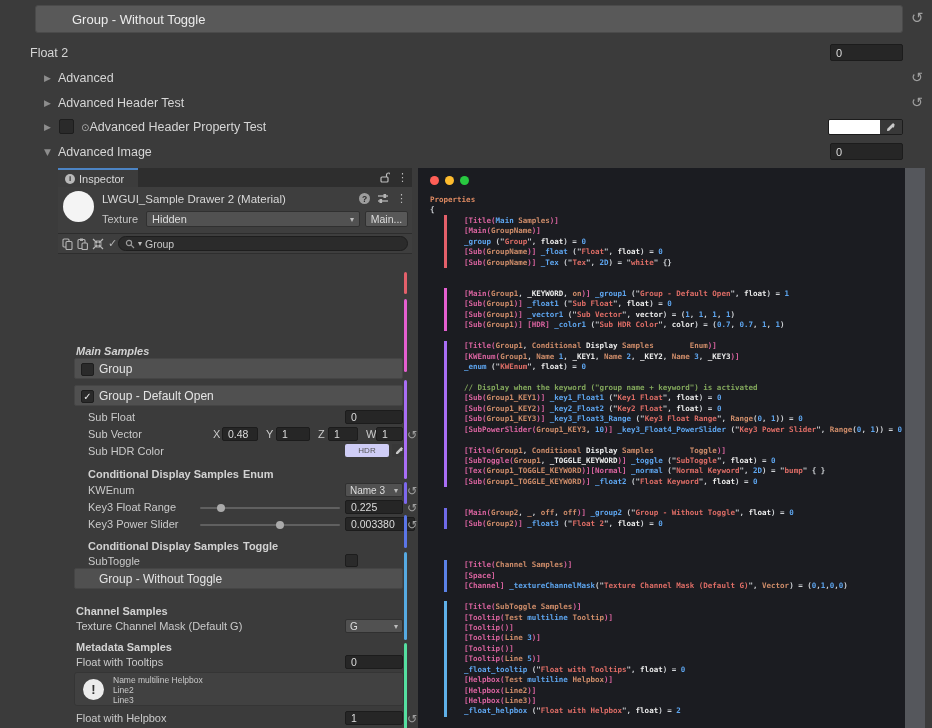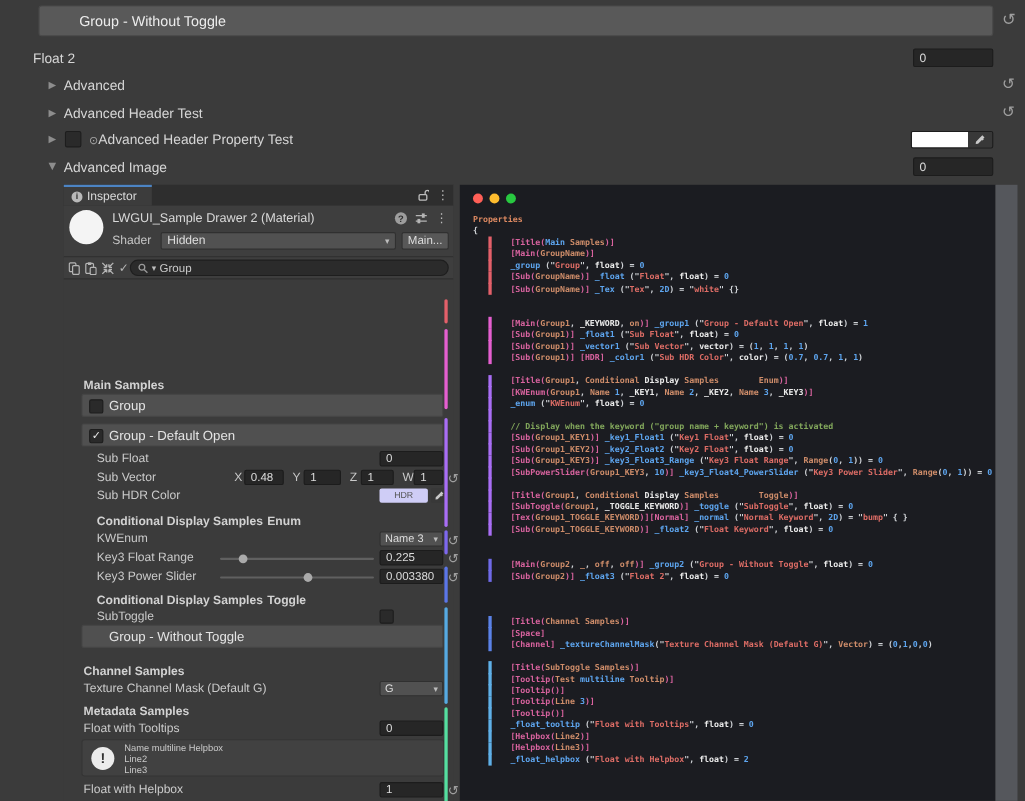--- a/index.html
+++ b/index.html
@@ -155,21 +155,21 @@
       <div class="head-icons">
         <i class="circ-ic" style="font-style:normal;">?</i>
         <svg width="12" height="11" viewBox="0 0 12 11">
           <line x1="1" y1="3" x2="11" y2="3" stroke="#b5b5b5" stroke-width="1.3"></line>
           <line x1="1" y1="8" x2="11" y2="8" stroke="#b5b5b5" stroke-width="1.3"></line>
           <rect x="6.5" y="1" width="2.6" height="4" fill="#b5b5b5"></rect>
           <rect x="2.5" y="6" width="2.6" height="4" fill="#b5b5b5"></rect>
         </svg>
         <span class="kebab">⋮</span>
       </div>
-      <span class="shader-lbl">Shader</span>
+      <span class="shader-lbl">Texture</span>
       <div class="shader-dd">
         <span>Hidden</span>
         <span class="caret">▾</span>
       </div>
       <div class="edit-btn">Main...</div>
     </div>
     <div class="insp-toolbar">
       <span class="tb-ic" style="left:3px;">
         <svg width="11" height="12" viewBox="0 0 11 12">
             <rect x="1" y="1" width="6" height="8" rx="1" fill="none" stroke="#b5b5b5" stroke-width="1.1"></rect>
@@ -198,21 +198,21 @@
         <svg width="10" height="10" viewBox="0 0 10 10">
           <circle cx="4" cy="4" r="2.6" fill="none" stroke="#9a9a9a" stroke-width="1.2"></circle>
           <line x1="6.2" y1="6.2" x2="9" y2="9" stroke="#9a9a9a" stroke-width="1.2"></line>
         </svg>
         <span class="caret">▾</span>
         <span>Group</span>
       </div>
     </div>
     <div class="rows" id="insp-rows">
         <div class="irow" style="top: 90px;">
-          <span class="ilabel ititle" style="left: 18px; top: 1px; position: absolute;">Main Samples</span>
+          <span class="ilabel ititle" style="left: 18px; top: 1px; position: absolute; font-style: italic;">Main Samples</span>
         </div>
         <div class="irow" style="top: 104px; height: 21px;">
           <div class="grpbar" style="top: 0px;">
             <span class="chk"></span>
             <span class="glabel">Group</span>
           </div>
         </div>
         <div class="irow" style="top: 131px; height: 21px;">
           <div class="grpbar" style="top: 0px;">
             <span class="chk">✓</span>
@@ -262,21 +262,21 @@
             <span class="handle" style="left: calc(15% - 4px);"></span>
           </div>
           <div class="field ifield" style="left: 287px; top: 0px; width: 58px; height: 14px; position: absolute; font-size: 10.5px;">0.225</div>
           <span class="undo">↺</span>
         </div>
         <div class="irow" style="top: 263px;">
           <span class="ilabel" style="left: 30px; top: 1px; position: absolute;">Key3 Power Slider</span>
           <div class="track" style="left: 142px; top: 7px; width: 140px; height: 2px; position: absolute;">
             <span class="handle" style="left: calc(57% - 4px);"></span>
           </div>
-          <div class="field ifield" style="left: 287px; top: 0px; width: 58px; height: 14px; position: absolute; font-size: 10.5px;">0.003380</div>
+          <div class="field ifield" style="left: 287px; top: 0px; width: 70px; height: 14px; position: absolute; font-size: 10.5px;">0.003380</div>
           <span class="undo">↺</span>
         </div>
         <div class="irow" style="top: 285px;">
           <span class="ilabel ititle" style="left: 30px; top: 1px; position: absolute;">Conditional Display Samples</span>
           <span class="ilabel ititle" style="left: 185px; top: 1px; position: absolute;">Toggle</span>
         </div>
         <div class="irow" style="top: 300px;">
           <span class="ilabel" style="left: 30px; top: 1px; position: absolute;">SubToggle</span>
           <span class="chk" style="left: 287px; top: 0px; width: 13px; height: 13px; position: absolute;"></span>
         </div>
@@ -373,21 +373,23 @@
         <div class="cl"><span class="ct ind"></span></div>
         <div class="cl"><i class="gbar" style="background: rgb(91, 130, 232);"></i><span class="ct ind"><span class="ta">[Title(</span><span class="to">Channel</span><span class="tw"> </span><span class="to">Samples</span><span class="ta">)]</span></span></div>
         <div class="cl"><i class="gbar" style="background: rgb(91, 130, 232);"></i><span class="ct ind"><span class="ta">[Space]</span></span></div>
         <div class="cl"><i class="gbar" style="background: rgb(91, 130, 232);"></i><span class="ct ind"><span class="ta">[Channel]</span><span class="tw"> </span><span class="tb">_textureChannelMask</span><span class="tw">("</span><span class="ts">Texture Channel Mask (Default G)</span><span class="tw">", </span><span class="to">Vector</span><span class="tw">) = (</span><span class="tb">0</span><span class="tw">,</span><span class="tb">1</span><span class="tw">,</span><span class="tb">0</span><span class="tw">,</span><span class="tb">0</span><span class="tw">)</span></span></div>
         <div class="cl"><span class="ct ind"></span></div>
         <div class="cl"><i class="gbar" style="background: rgb(95, 176, 232);"></i><span class="ct ind"><span class="ta">[Title(</span><span class="to">SubToggle</span><span class="tw"> </span><span class="to">Samples</span><span class="ta">)]</span></span></div>
         <div class="cl"><i class="gbar" style="background: rgb(95, 176, 232);"></i><span class="ct ind"><span class="ta">[Tooltip(</span><span class="to">Test</span><span class="tw"> </span><span class="tb">multiline</span><span class="tw"> </span><span class="to">Tooltip</span><span class="ta">)]</span></span></div>
         <div class="cl"><i class="gbar" style="background: rgb(95, 176, 232);"></i><span class="ct ind"><span class="ta">[Tooltip()]</span></span></div>
         <div class="cl"><i class="gbar" style="background: rgb(95, 176, 232);"></i><span class="ct ind"><span class="ta">[Tooltip(</span><span class="to">Line</span><span class="tw"> </span><span class="tb">3</span><span class="ta">)]</span></span></div>
         <div class="cl"><i class="gbar" style="background: rgb(95, 176, 232);"></i><span class="ct ind"><span class="ta">[Tooltip()]</span></span></div>
+        <div class="cl"><i class="gbar" style="background: rgb(95, 176, 232);"></i><span class="ct ind"><span class="ta">[Tooltip(</span><span class="to">Line</span><span class="tw"> </span><span class="tb">5</span><span class="ta">)]</span></span></div>
         <div class="cl"><i class="gbar" style="background: rgb(95, 176, 232);"></i><span class="ct ind"><span class="tb">_float_tooltip</span><span class="tw"> ("</span><span class="ts">Float with Tooltips</span><span class="tw">", </span><span class="tk">float</span><span class="tw">) = </span><span class="tb">0</span></span></div>
+        <div class="cl"><i class="gbar" style="background: rgb(95, 176, 232);"></i><span class="ct ind"><span class="ta">[Helpbox(</span><span class="to">Test</span><span class="tw"> </span><span class="tb">multiline</span><span class="tw"> </span><span class="to">Helpbox</span><span class="ta">)]</span></span></div>
         <div class="cl"><i class="gbar" style="background: rgb(95, 176, 232);"></i><span class="ct ind"><span class="ta">[Helpbox(</span><span class="to">Line2</span><span class="ta">)]</span></span></div>
         <div class="cl"><i class="gbar" style="background: rgb(95, 176, 232);"></i><span class="ct ind"><span class="ta">[Helpbox(</span><span class="to">Line3</span><span class="ta">)]</span></span></div>
         <div class="cl"><i class="gbar" style="background: rgb(95, 176, 232);"></i><span class="ct ind"><span class="tb">_float_helpbox</span><span class="tw"> ("</span><span class="ts">Float with Helpbox</span><span class="tw">", </span><span class="tk">float</span><span class="tw">) = </span><span class="tb">2</span></span></div>
       </div>
   </div>
   <div class="code-sb"></div>
 
 </div>
 
 </body></html>

